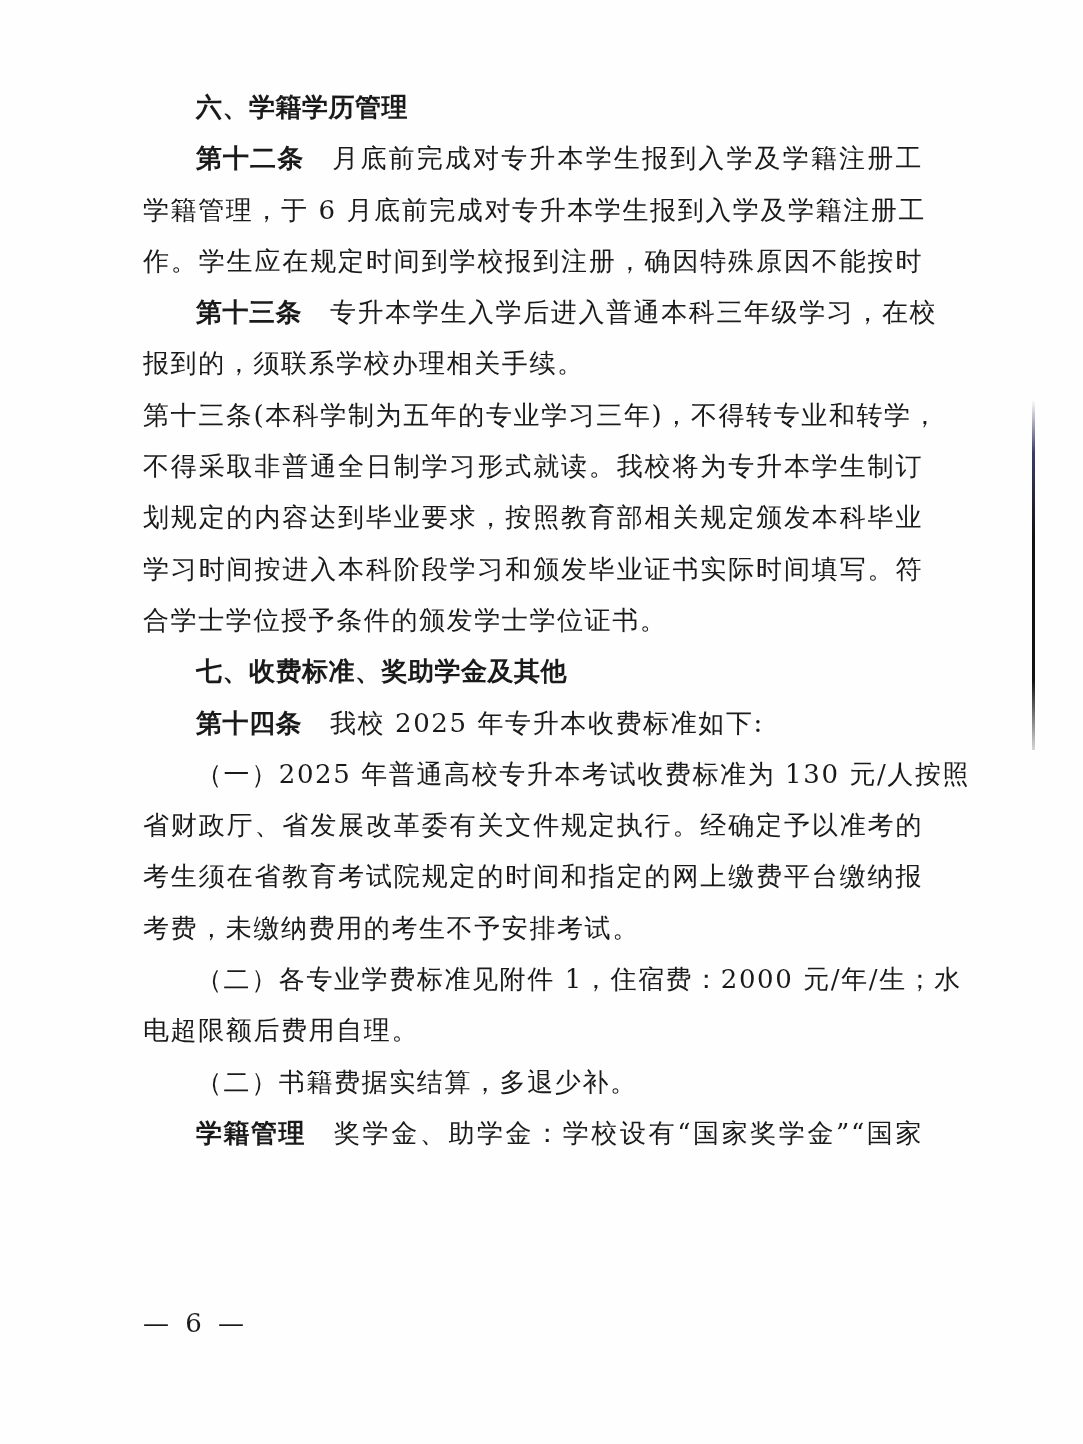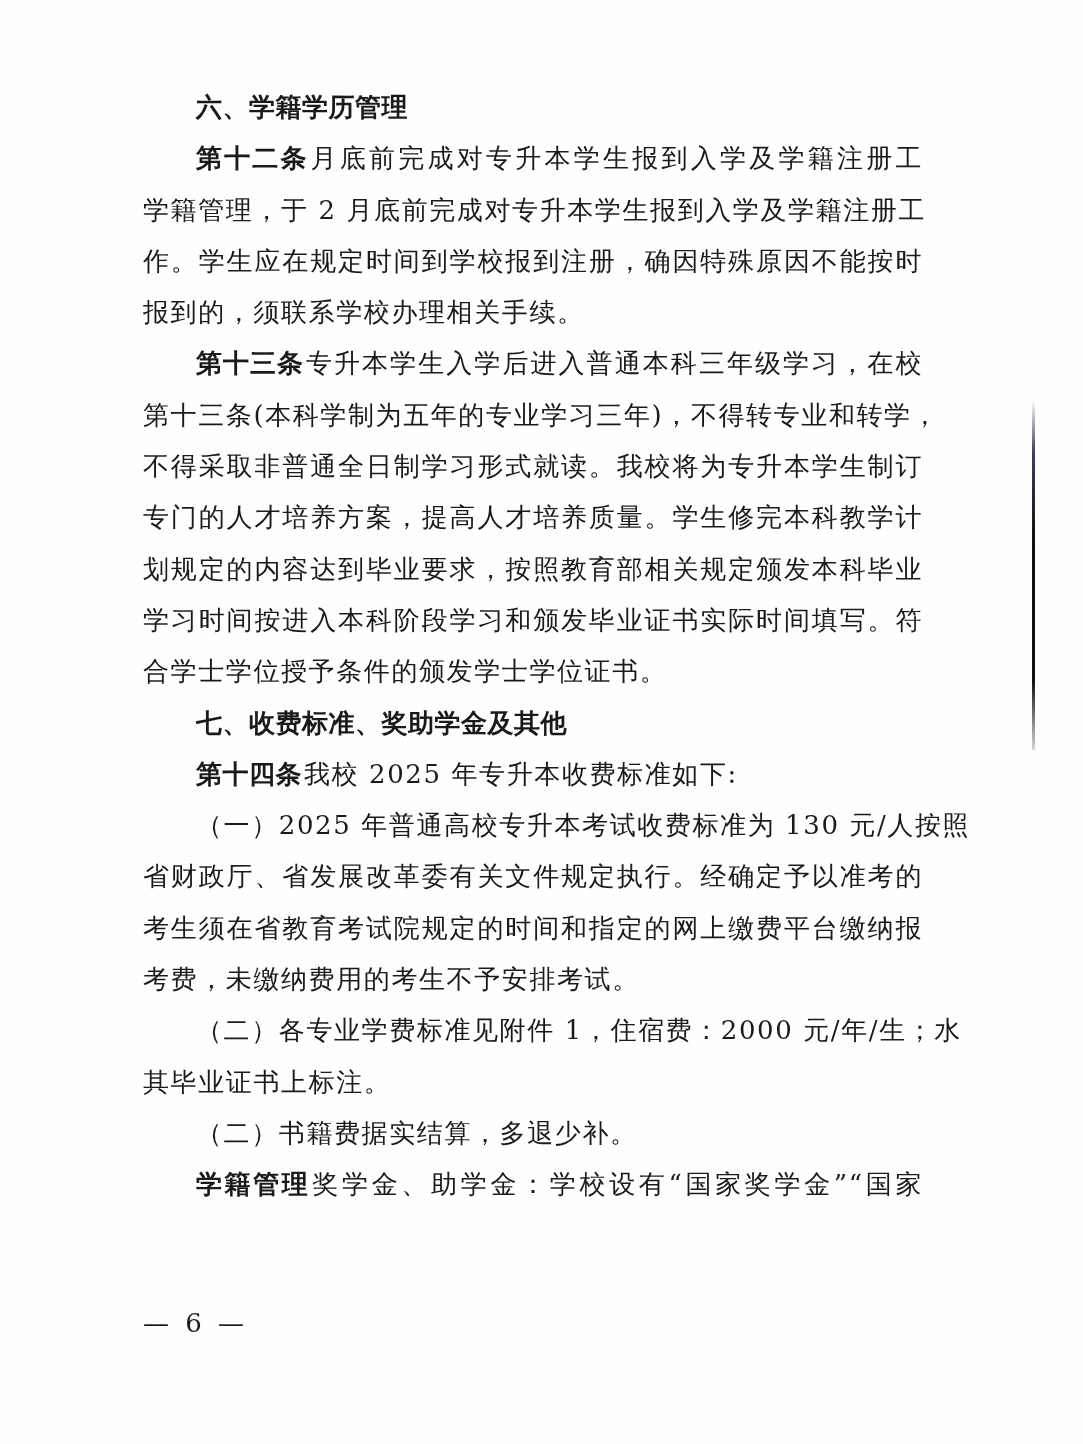--- a/index.html
+++ b/index.html
@@ -46,21 +46,21 @@
     .heading {
       font-family: "DejaVu Sans", "Liberation Sans", sans-serif;
       font-weight: bold;
       letter-spacing: 0.5px;
       text-align-last: left;
     }
     .art-label {
       font-family: Liberation Serif, serif;
       font-weight: bold;
       letter-spacing: 0.5px;
-      margin-right: 2px;
+      margin-right: 28px;
     }
     .page-number {
       position: absolute;
       left: 143px;
       top: 1308px;
       font-size: 26px;
       font-family: "DejaVu Serif", "Liberation Serif", serif;
       color: #1a1a1a;
       letter-spacing: 4px;
     }
@@ -75,43 +75,42 @@
   </style>
 </head>
 <body>
 
 <div class="page">
   <div class="content">
 
     <div class="line indent heading">六、学籍学历管理</div>
 
     <div class="line indent"><span class="art-label">第十二条</span><span>月底前完成对专升本学生报到入学及学籍注册工</span></div>
-    <div class="line">学籍管理，于 2 月底前完成对专升本学生报到入学及学籍注册工</div>
+    <div class="line">学籍管理，于 6 月底前完成对专升本学生报到入学及学籍注册工</div>
     <div class="line">作。学生应在规定时间到学校报到注册，确因特殊原因不能按时</div>
+    <div class="line indent"><span class="art-label">第十三条</span><span>专升本学生入学后进入普通本科三年级学习，在校</span></div>
+
     <div class="line last">报到的，须联系学校办理相关手续。</div>
-
-    <div class="line indent"><span class="art-label">第十三条</span><span>专升本学生入学后进入普通本科三年级学习，在校</span></div>
     <div class="line">第十三条(本科学制为五年的专业学习三年)，不得转专业和转学，</div>
     <div class="line">不得采取非普通全日制学习形式就读。我校将为专升本学生制订</div>
-    <div class="line">专门的人才培养方案，提高人才培养质量。学生修完本科教学计</div>
     <div class="line">划规定的内容达到毕业要求，按照教育部相关规定颁发本科毕业</div>
     <div class="line">学习时间按进入本科阶段学习和颁发毕业证书实际时间填写。符</div>
     <div class="line last">合学士学位授予条件的颁发学士学位证书。</div>
 
     <div class="line indent heading">七、收费标准、奖助学金及其他</div>
 
     <div class="line indent last"><span class="art-label">第十四条</span><span>我校 2025 年专升本收费标准如下:</span></div>
 
     <div class="line indent">（一）2025 年普通高校专升本考试收费标准为 130 元/人按照</div>
     <div class="line">省财政厅、省发展改革委有关文件规定执行。经确定予以准考的</div>
     <div class="line">考生须在省教育考试院规定的时间和指定的网上缴费平台缴纳报</div>
     <div class="line last">考费，未缴纳费用的考生不予安排考试。</div>
 
     <div class="line indent">（二）各专业学费标准见附件 1，住宿费：2000 元/年/生；水</div>
-    <div class="line last">其毕业证书上标注。</div>
+    <div class="line last">电超限额后费用自理。</div>
 
     <div class="line indent last">（二）书籍费据实结算，多退少补。</div>
 
     <div class="line indent"><span class="art-label">学籍管理</span><span>奖学金、助学金：学校设有“国家奖学金”“国家</span></div>
 
   </div>
 
   <div class="page-number">— 6 —</div>
 
   <div class="scan-line"></div>

